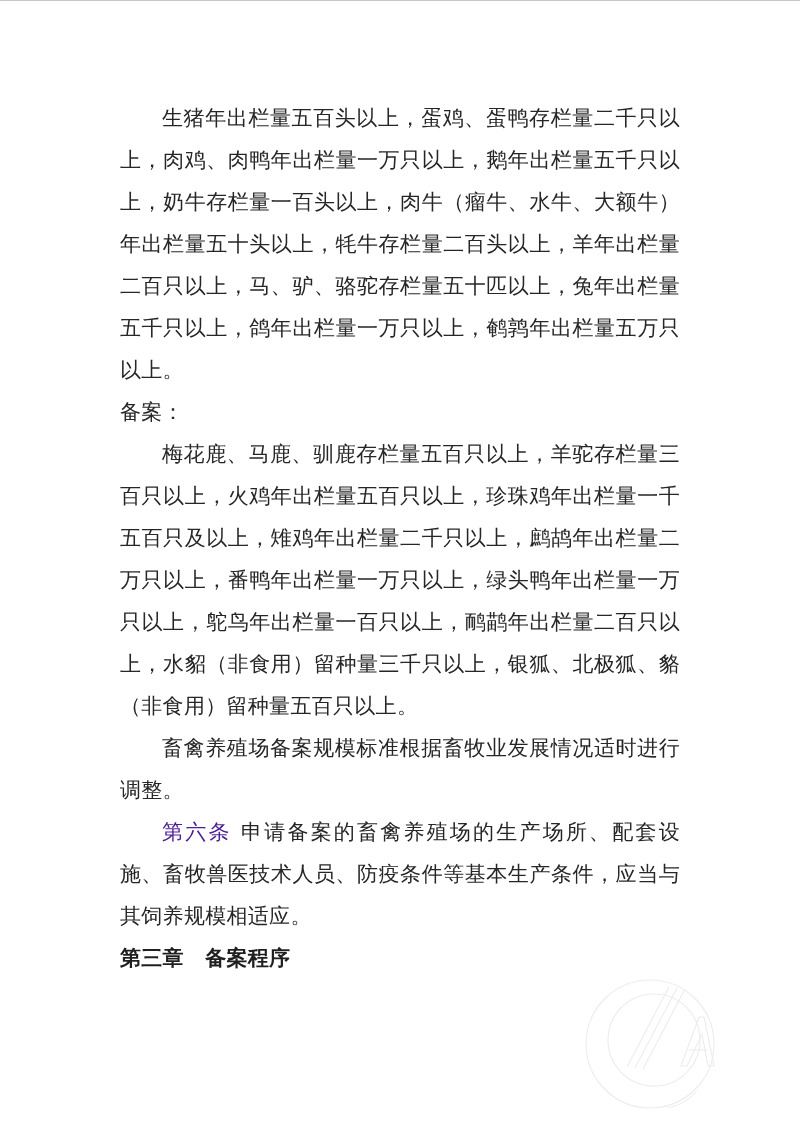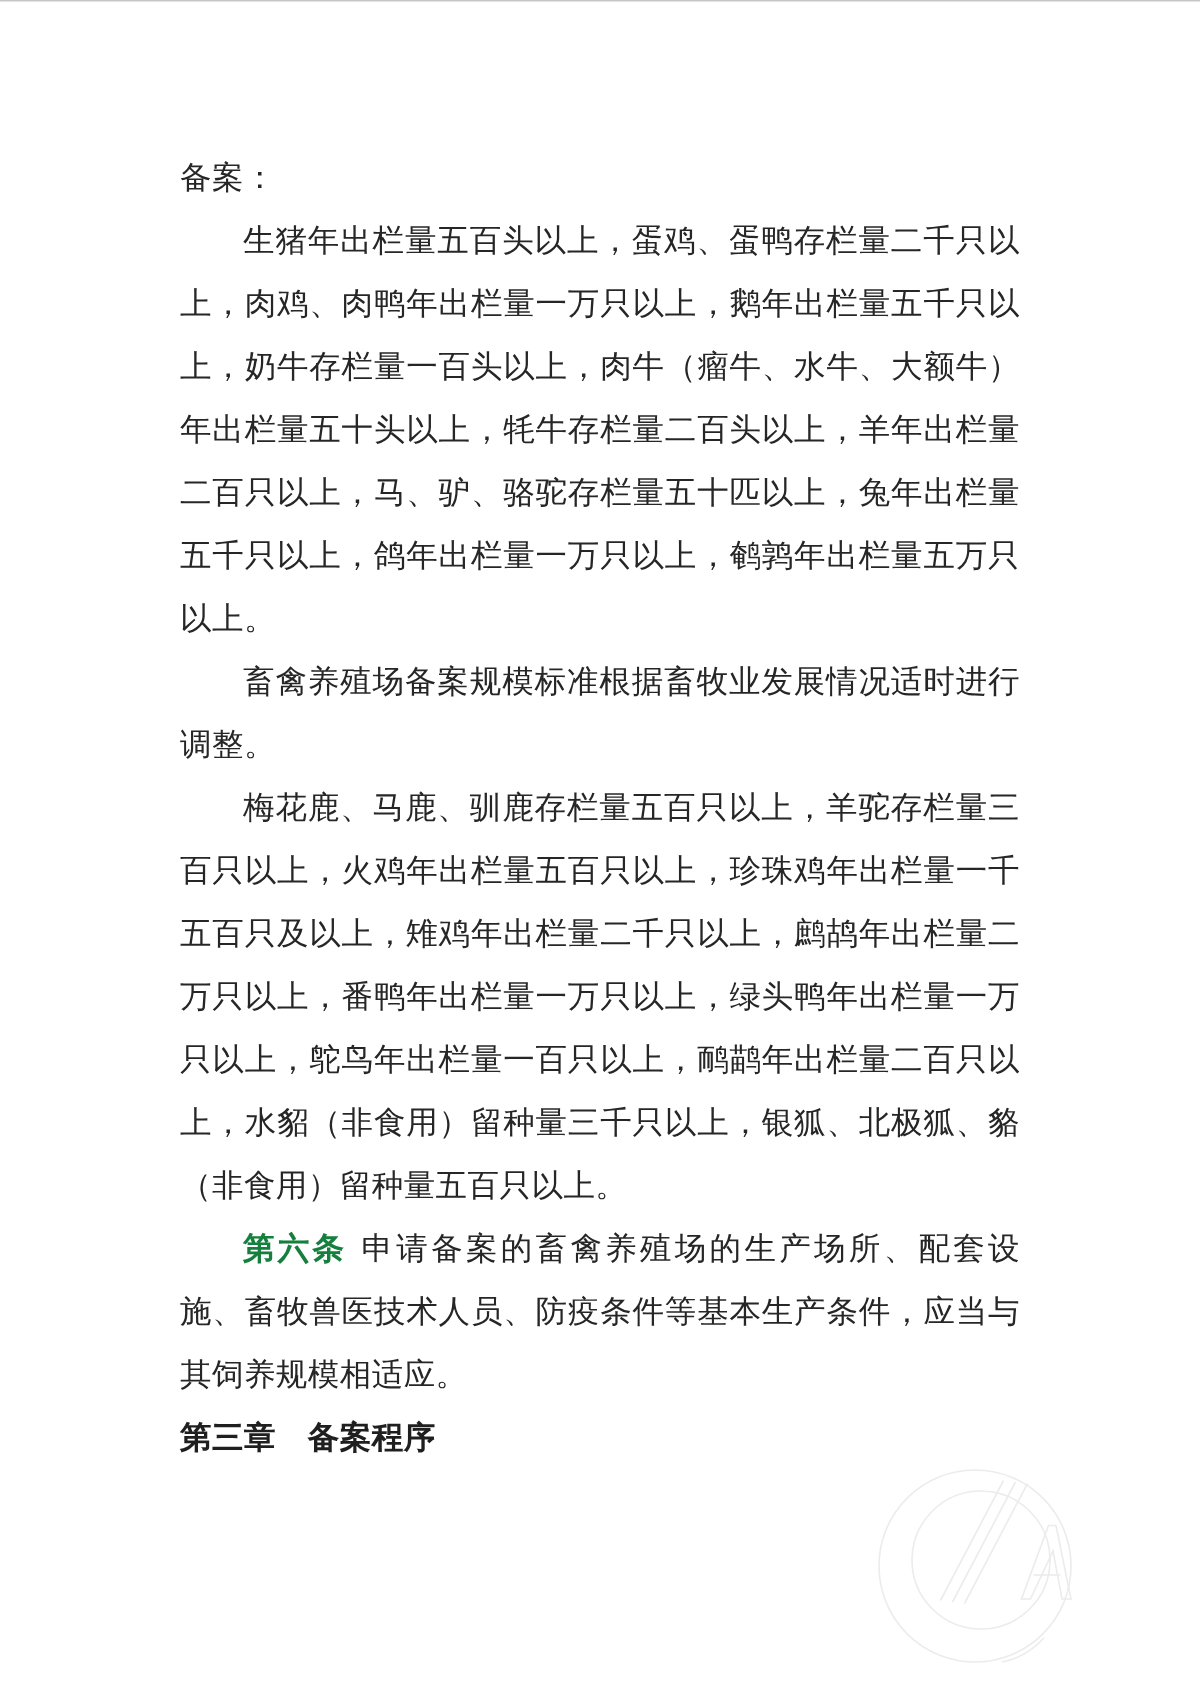--- a/index.html
+++ b/index.html
@@ -44,23 +44,23 @@
     margin: 0;
     font-size: 21px;
     line-height: 42px;
     font-weight: bold;
     text-align: left;
     text-indent: 0;
     letter-spacing: 0.3px;
     color: #1f1f1f;
   }
   .article-label {
-    font-weight: bold;
+    font-weight: normal;
     margin-right: 0.45em;
-    color: #15803d;
+    color: #4c1d95;
   }
   .watermark {
     position: absolute;
     left: 578px;
     top: 972px;
     width: 160px;
     height: 150px;
     pointer-events: none;
   }
   .watermark path, .watermark circle, .watermark line {
@@ -71,27 +71,27 @@
 </style>
 </head>
 <body>
 
 <div class="page">
 
   <div class="page-top-edge"></div>
 
   <div class="content">
 
+    <p class="para">生猪年出栏量五百头以上，蛋鸡、蛋鸭存栏量二千只以上，肉鸡、肉鸭年出栏量一万只以上，鹅年出栏量五千只以上，奶牛存栏量一百头以上，肉牛（瘤牛、水牛、大额牛）年出栏量五十头以上，牦牛存栏量二百头以上，羊年出栏量二百只以上，马、驴、骆驼存栏量五十匹以上，兔年出栏量五千只以上，鸽年出栏量一万只以上，鹌鹑年出栏量五万只以上。</p>
+
     <p class="para no-indent">备案：</p>
 
-    <p class="para">生猪年出栏量五百头以上，蛋鸡、蛋鸭存栏量二千只以上，肉鸡、肉鸭年出栏量一万只以上，鹅年出栏量五千只以上，奶牛存栏量一百头以上，肉牛（瘤牛、水牛、大额牛）年出栏量五十头以上，牦牛存栏量二百头以上，羊年出栏量二百只以上，马、驴、骆驼存栏量五十匹以上，兔年出栏量五千只以上，鸽年出栏量一万只以上，鹌鹑年出栏量五万只以上。</p>
+    <p class="para">梅花鹿、马鹿、驯鹿存栏量五百只以上，羊驼存栏量三百只以上，火鸡年出栏量五百只以上，珍珠鸡年出栏量一千五百只及以上，雉鸡年出栏量二千只以上，鹧鸪年出栏量二万只以上，番鸭年出栏量一万只以上，绿头鸭年出栏量一万只以上，鸵鸟年出栏量一百只以上，鸸鹋年出栏量二百只以上，水貂（非食用）留种量三千只以上，银狐、北极狐、貉（非食用）留种量五百只以上。</p>
 
     <p class="para">畜禽养殖场备案规模标准根据畜牧业发展情况适时进行调整。</p>
-
-    <p class="para">梅花鹿、马鹿、驯鹿存栏量五百只以上，羊驼存栏量三百只以上，火鸡年出栏量五百只以上，珍珠鸡年出栏量一千五百只及以上，雉鸡年出栏量二千只以上，鹧鸪年出栏量二万只以上，番鸭年出栏量一万只以上，绿头鸭年出栏量一万只以上，鸵鸟年出栏量一百只以上，鸸鹋年出栏量二百只以上，水貂（非食用）留种量三千只以上，银狐、北极狐、貉（非食用）留种量五百只以上。</p>
 
     <p class="para"><span class="article-label">第六条</span><span>申请备案的畜禽养殖场的生产场所、配套设施、畜牧兽医技术人员、防疫条件等基本生产条件，应当与其饲养规模相适应。</span></p>
 
     <h2 class="chapter-heading">第三章　备案程序</h2>
 
 
   </div>
 
   <svg class="watermark" viewBox="0 0 160 150" aria-hidden="true">
 

